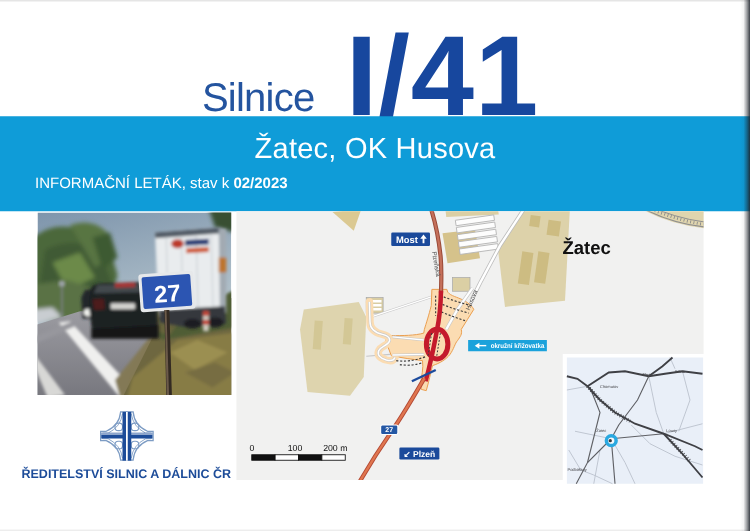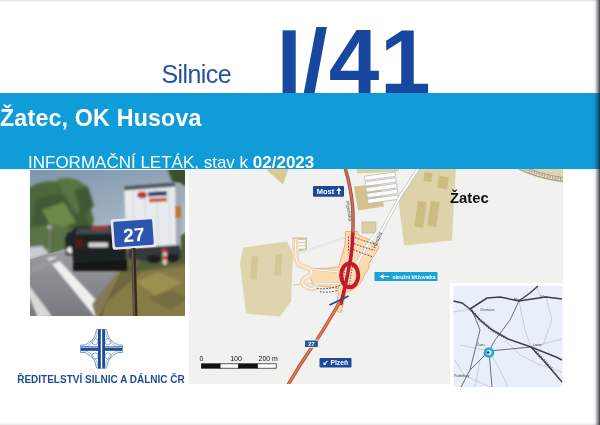--- a/index.html
+++ b/index.html
@@ -1,21 +1,21 @@
 <!DOCTYPE html>
 <html><head><meta charset="utf-8">
 <style>
 html,body{margin:0;padding:0}
 body{width:600px;height:425px;position:relative;font-family:"Liberation Sans",sans-serif;background:#fff;overflow:hidden}
 .abs{position:absolute}
-#silnice{left:161.5px;top:60px;font-size:25px;color:#24549f;letter-spacing:-0.6px}
+#silnice{left:161.5px;top:60px;font-size:32px;color:#24549f;letter-spacing:-0.6px}
 #i27{left:276.5px;top:10px;font-size:91px;font-weight:bold;color:#17479e;letter-spacing:0.8px}
 #band{left:0;top:93px;width:600px;height:75.5px;background:#0f9cd8}
-#band h1{margin:0;font-size:23.2px;font-weight:bold;color:#fff;position:absolute;top:12px;left:0;width:600px;letter-spacing:0.2px}
-#infoline{position:absolute;left:28px;top:60px;font-size:17px;color:#fff}
+#band h1{margin:0;text-align:center;font-size:23.2px;font-weight:normal;color:#fff;position:absolute;top:12px;left:0;width:600px;letter-spacing:0.2px}
+#infoline{position:absolute;left:28px;top:46px;font-size:12px;color:#fff}
 #rsdtext{left:101px;top:373.5px;transform:translateX(-50%);white-space:nowrap;font-size:10px;font-weight:bold;color:#1d4c99;letter-spacing:0px}
 #redge{right:0;top:0;width:8px;height:425px;background:linear-gradient(to right,rgba(30,36,44,0) 0,rgba(30,36,44,0.05) 35%,rgba(30,36,44,0.45) 70%,rgba(30,36,44,0.88) 100%);}
 #tedge{left:0;top:0;width:600px;height:2px;background:linear-gradient(to bottom,rgba(0,0,0,0.13),rgba(0,0,0,0))}
 #bedge{left:0;bottom:0;width:600px;height:2px;background:linear-gradient(to top,rgba(0,0,0,0.10),rgba(0,0,0,0))}
 </style></head>
 <body>
 <div class="abs" id="silnice">Silnice</div>
 <div class="abs" id="i27">I/41</div>
 <div class="abs" id="band">
   <h1>Žatec, OK Husova</h1>

